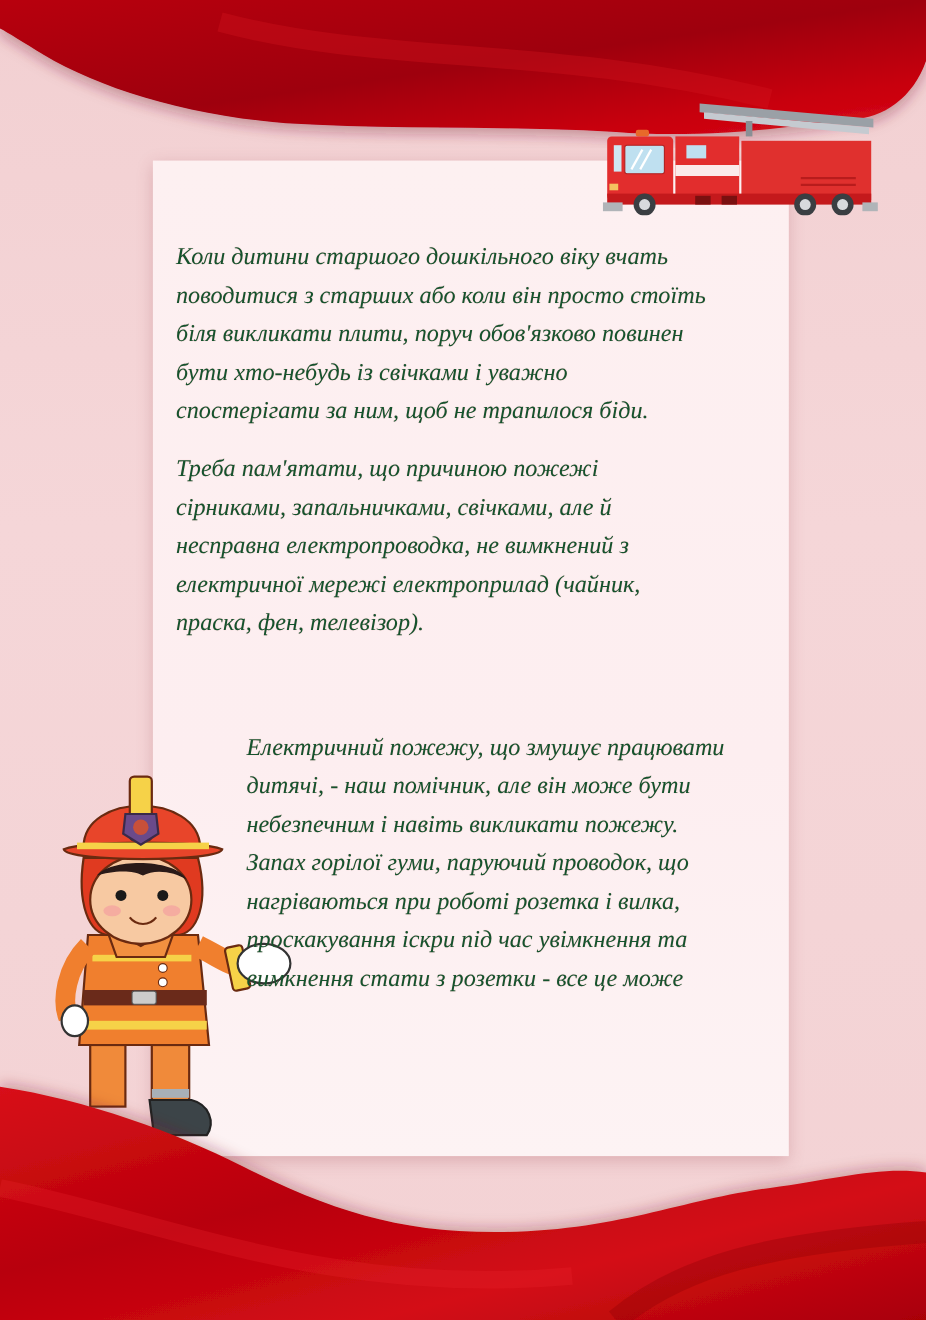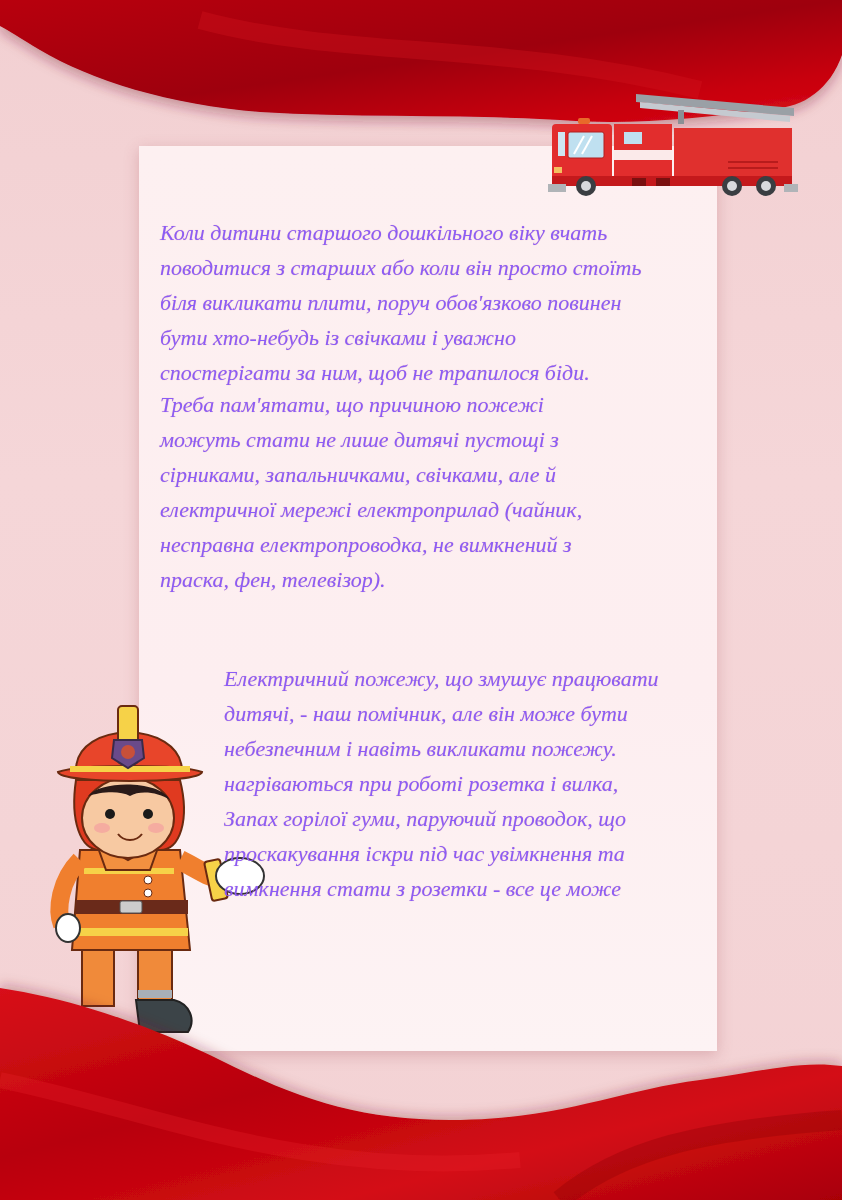--- a/index.html
+++ b/index.html
@@ -10,28 +10,28 @@
   }
   .drape { position:absolute; left:0; width:842px; }
   .drape-top { top:0; height:170px; }
   .drape-bottom { bottom:0; height:240px; }
   .paper {
     position:absolute; left:139px; top:146px; width:578px; height:905px;
     background: linear-gradient(180deg, #fdf0f1 0%, #fdeef0 60%, #fdf3f4 100%);
     box-shadow: 0 4px 14px rgba(150,60,70,0.25);
   }
   .text-block {
-    position:absolute; color:#8b5cf6; font-style:italic;
+    position:absolute; color:#14532d; font-style:italic;
     font-family: "Liberation Serif", "DejaVu Serif", serif;
     font-size:22px; line-height:35px;
     text-shadow: 0 0 1px rgba(196,18,31,0.25);
   }
   .text-block p { margin:0; white-space:nowrap; }
   .p1 { left:160px; top:215px; }
-  .p2 { left:160px; top:387px; }
+  .p2 { left:160px; top:408px; }
   .p3 { left:224px; top:661px; }
   .truck { position:absolute; left:548px; top:92px; width:252px; height:104px; }
   .firefighter { position:absolute; left:40px; top:700px; width:250px; height:340px; }
 </style>
 </head>
 <body>
 
 <svg class="drape drape-top" viewBox="0 0 842 170" preserveAspectRatio="none">
   <defs>
     <linearGradient id="gTop" x1="0" y1="0" x2="1" y2="1">
@@ -90,24 +90,23 @@
 <div class="text-block p1">
   <p>Коли дитини старшого дошкільного віку вчать</p>
   <p>поводитися з старших або коли він просто стоїть</p>
   <p>біля викликати плити, поруч обов'язково повинен</p>
   <p>бути хто-небудь із свічками і уважно</p>
   <p>спостерігати за ним, щоб не трапилося біди.</p>
 </div>
 
 <div class="text-block p2">
   <p>Треба пам'ятати, що причиною пожежі</p>
-  <p>можуть стати не лише дитячі пустощі з</p>
   <p>сірниками, запальничками, свічками, але й</p>
+  <p>несправна електропроводка, не вимкнений з</p>
   <p>електричної мережі електроприлад (чайник,</p>
-  <p>несправна електропроводка, не вимкнений з</p>
   <p>праска, фен, телевізор).</p>
 </div>
 
 <svg class="firefighter" viewBox="0 0 250 340">
 
   <rect x="42" y="250" width="32" height="56" fill="#f08a3a" stroke="#6a2a10" stroke-width="2"></rect>
   <rect x="98" y="250" width="34" height="56" fill="#f08a3a" stroke="#6a2a10" stroke-width="2"></rect>
   <rect x="98" y="290" width="34" height="8" fill="#a8b0b8"></rect>
   <path d="M96,300 L134,300 C150,304 156,320 148,332 L100,332 Z" fill="#3c4448" stroke="#222" stroke-width="2"></path>
 
@@ -143,22 +142,22 @@
   <path d="M18,72 C40,64 140,64 162,72 C160,84 20,84 18,72 Z" fill="#e8452a" stroke="#6a2a10" stroke-width="2"></path>
   <rect x="30" y="66" width="120" height="6" fill="#f6d248"></rect>
   <path d="M74,40 L102,40 L104,58 L88,68 L72,58 Z" fill="#6a4a8a" stroke="#3a2a4a" stroke-width="2"></path>
   <circle cx="88" cy="52" r="7" fill="#c8503a"></circle>
 </svg>
 
 <div class="text-block p3">
   <p>Електричний пожежу, що змушує працювати</p>
   <p>дитячі, - наш помічник, але він може бути</p>
   <p>небезпечним і навіть викликати пожежу.</p>
+  <p>Запах горілої гуми, паруючий проводок, що</p>
   <p>нагріваються при роботі розетка і вилка,</p>
-  <p>Запах горілої гуми, паруючий проводок, що</p>
   <p>проскакування іскри під час увімкнення та</p>
   <p>вимкнення стати з розетки - все це може</p>
 </div>
 
 <svg class="drape drape-bottom" viewBox="0 0 842 240" preserveAspectRatio="none">
   <defs>
     <linearGradient id="gBot" x1="0" y1="0" x2="1" y2="1">
       <stop offset="0" stop-color="#d8101a"></stop>
       <stop offset="0.4" stop-color="#b80008"></stop>
       <stop offset="0.7" stop-color="#d40c16"></stop>

